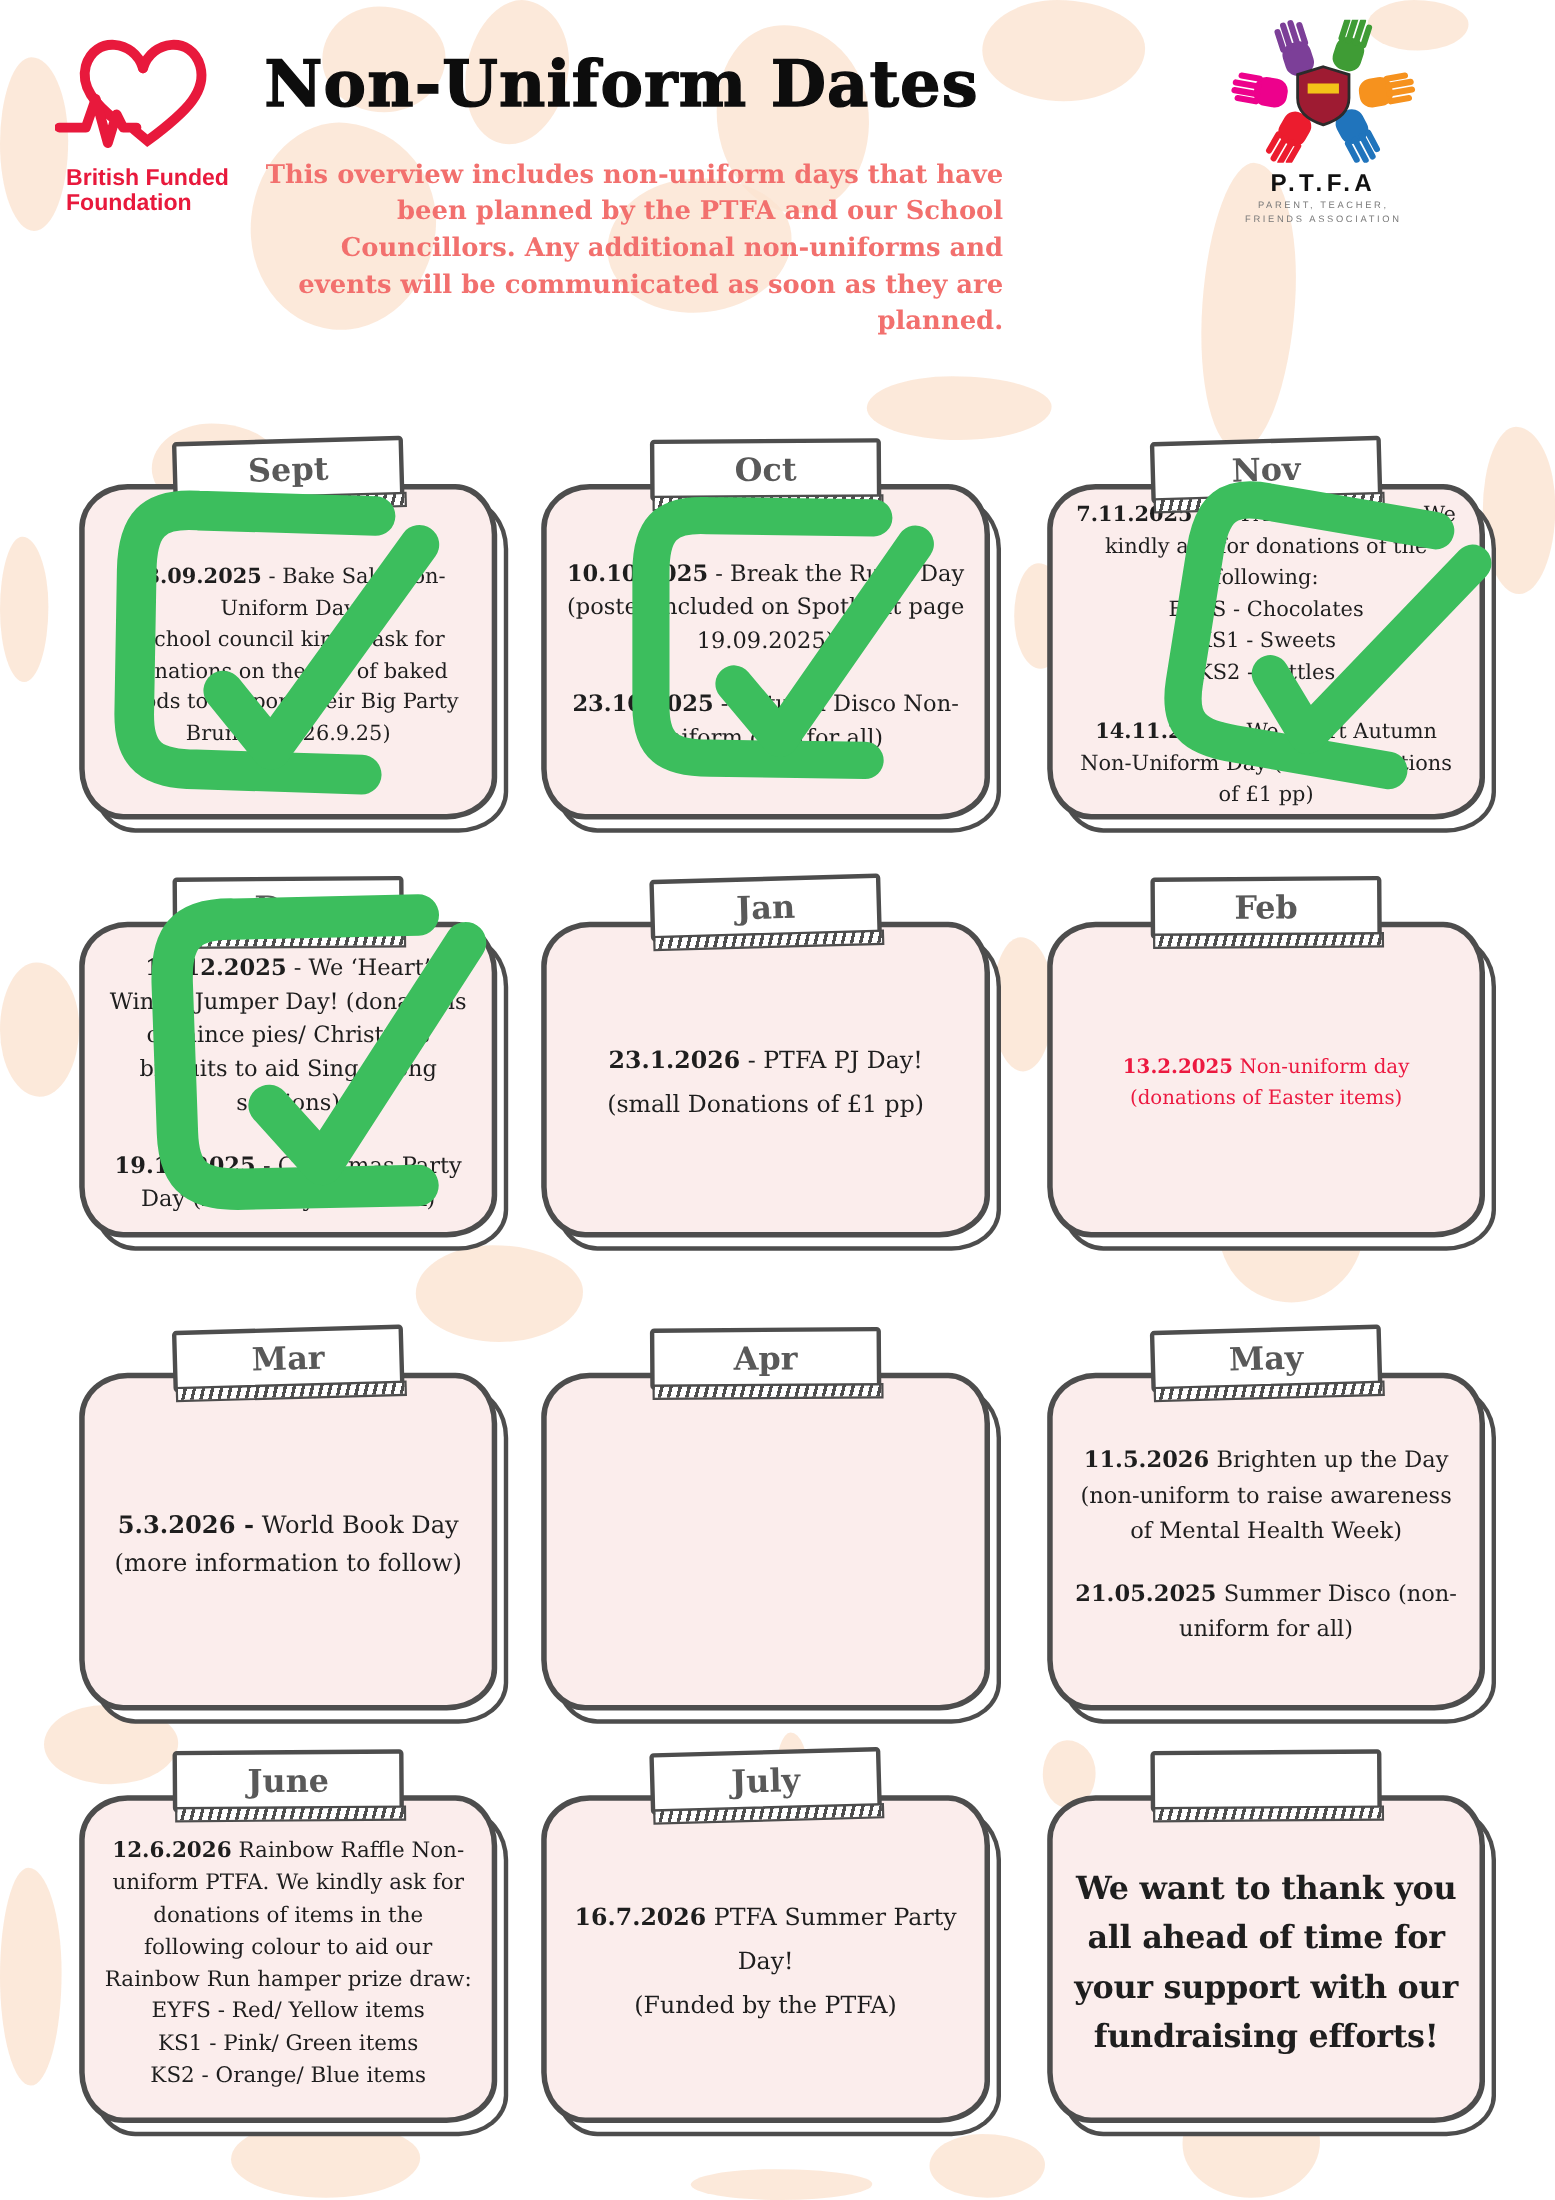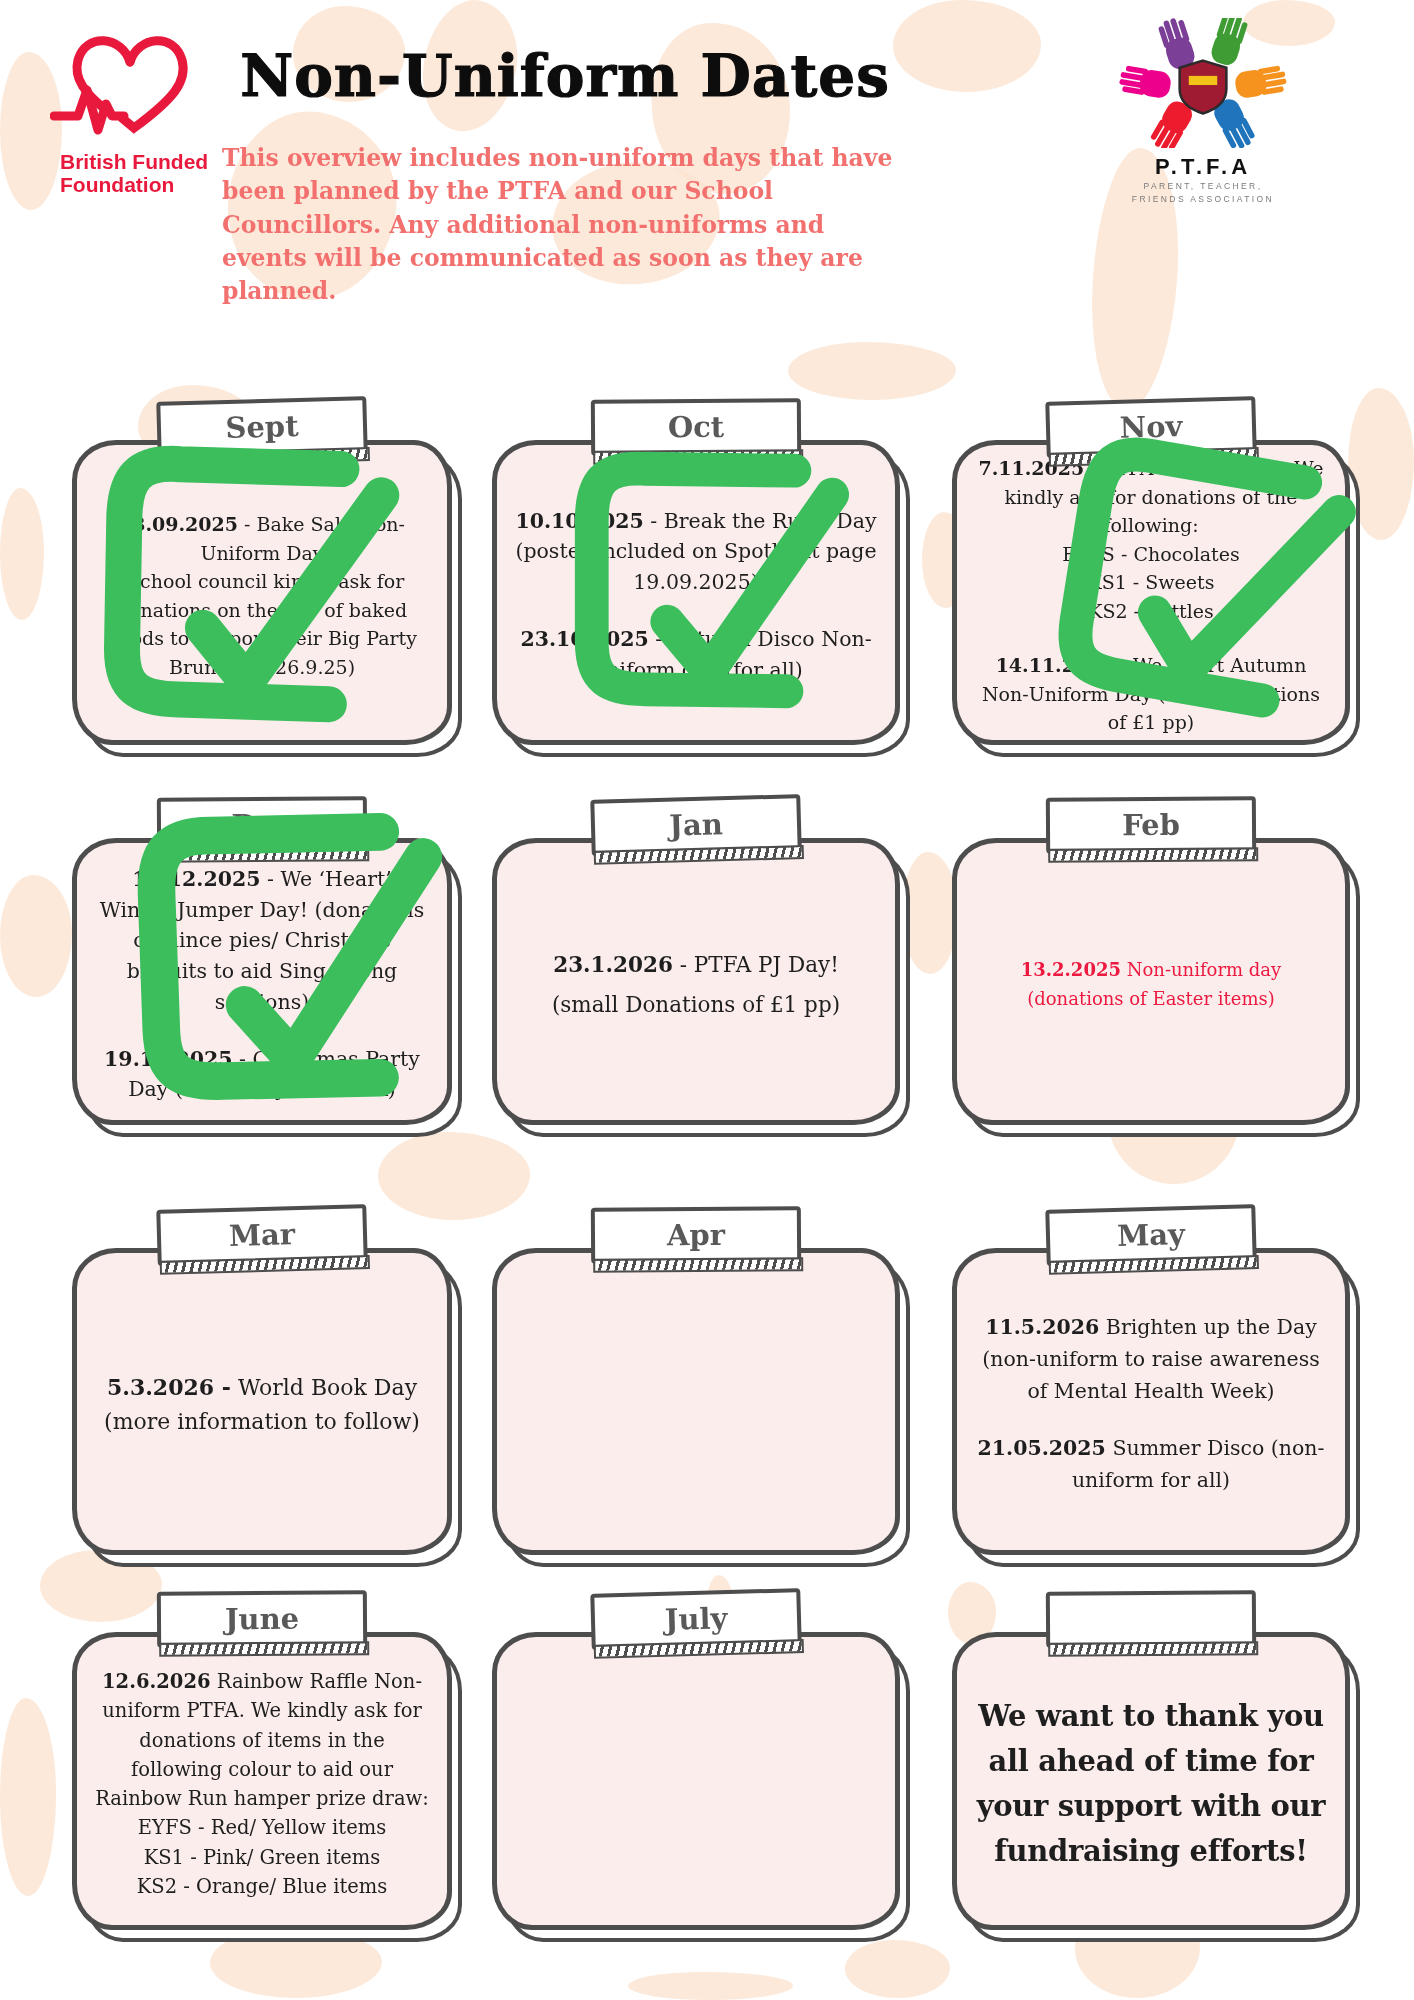--- a/index.html
+++ b/index.html
@@ -4,21 +4,21 @@
 <style>
   html,body{margin:0;padding:0;background:#e9e9e9;}
   #poster{position:relative;width:1414px;height:2000px;margin:0 auto;background:#ffffff;overflow:hidden;
           font-family:"DejaVu Serif", serif;}
   
   .blob{position:absolute;background:#fbe3d1;opacity:.8;border-radius:46% 54% 50% 50%/50% 48% 52% 50%;z-index:0;}
   
   .page-title{position:absolute;left:215px;top:42px;width:700px;text-align:center;
               font-size:58px;font-weight:800;color:#0d0d0d;letter-spacing:1px;z-index:2;
               -webkit-text-stroke:1.2px #0d0d0d;}
-  .intro{position:absolute;left:222px;top:142px;width:690px;text-align:left;z-index:2;
+  .intro{position:absolute;left:222px;top:142px;width:690px;text-align:right;z-index:2;
          font-size:23.5px;font-weight:700;color:#f2706e;line-height:1.42;}
   
   .bhf{position:absolute;left:50px;top:22px;width:175px;z-index:2;text-align:left;}
   .bhf-text{font-family:"Liberation Sans", sans-serif;font-weight:bold;color:#e8193c;
             font-size:21px;line-height:1.1;margin-left:10px;margin-top:2px;}
   
   .ptfa{position:absolute;left:1108px;top:18px;width:190px;z-index:2;text-align:center;}
   .ptfa-name{font-family:"Liberation Sans", sans-serif;font-weight:800;color:#111;
              font-size:22px;letter-spacing:4px;margin-top:2px;}
   .ptfa-sub{font-family:"Liberation Sans", sans-serif;color:#7a7a7a;font-size:8.5px;
@@ -240,20 +240,24 @@
           <p class="ev"><span class="seg-bold">12.6.2026</span><span class="seg-normal"> Rainbow Raffle Non-uniform PTFA. We kindly ask for donations of items in the following colour to aid our Rainbow Run hamper prize draw:
 EYFS - Red/ Yellow items
 KS1 - Pink/ Green items
 KS2 - Orange/ Blue items</span></p>
         </div>
       </div>
       <div class="card col1 row3" id="card-july">
         <div class="tab">
           <span class="tab-label">July</span>
         </div>
+        <div class="card-body">
+          <p class="ev"><span class="seg-bold">16.7.2026</span><span class="seg-normal"> PTFA Summer Party Day!
+(Funded by the PTFA)</span></p>
+        </div>
       </div>
       <div class="card col2 row3" id="card-thanks">
         <div class="tab">
           <span class="tab-label"></span>
         </div>
         <div class="card-body">
           <p class="ev"><span class="seg-note">We want to thank you all ahead of time for your support with our fundraising efforts!</span></p>
         </div>
       </div>
     </div>

